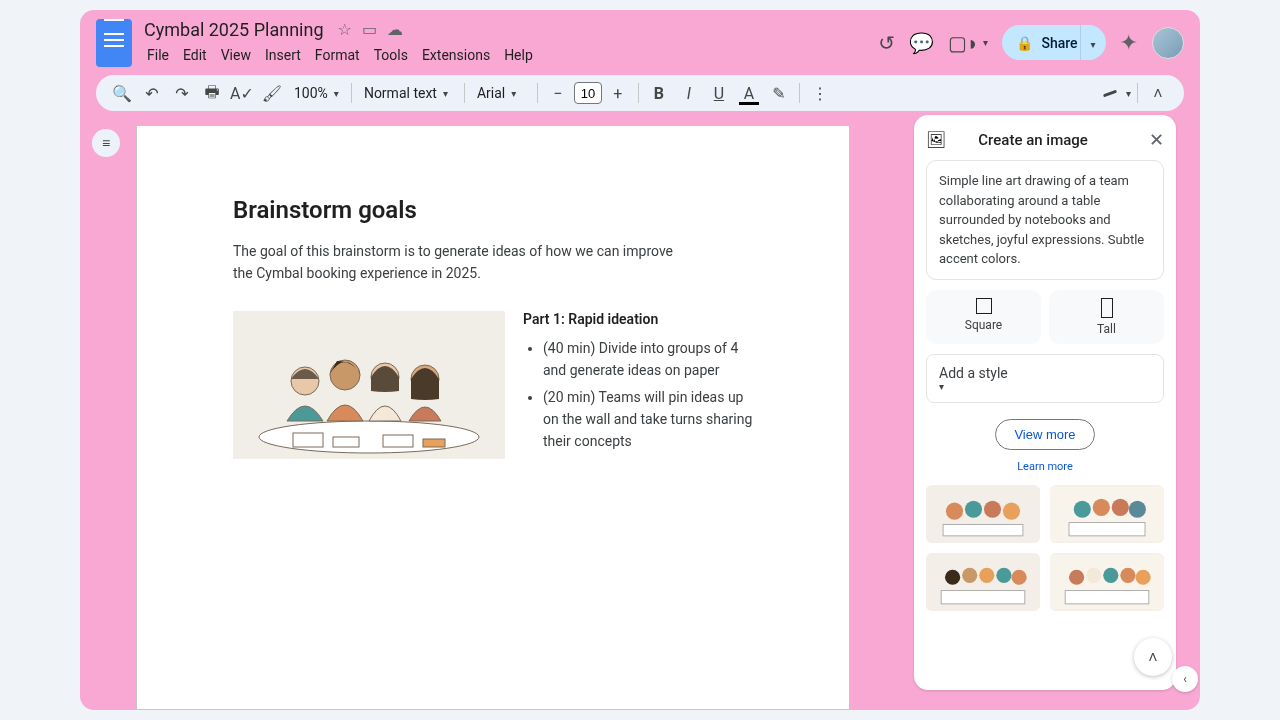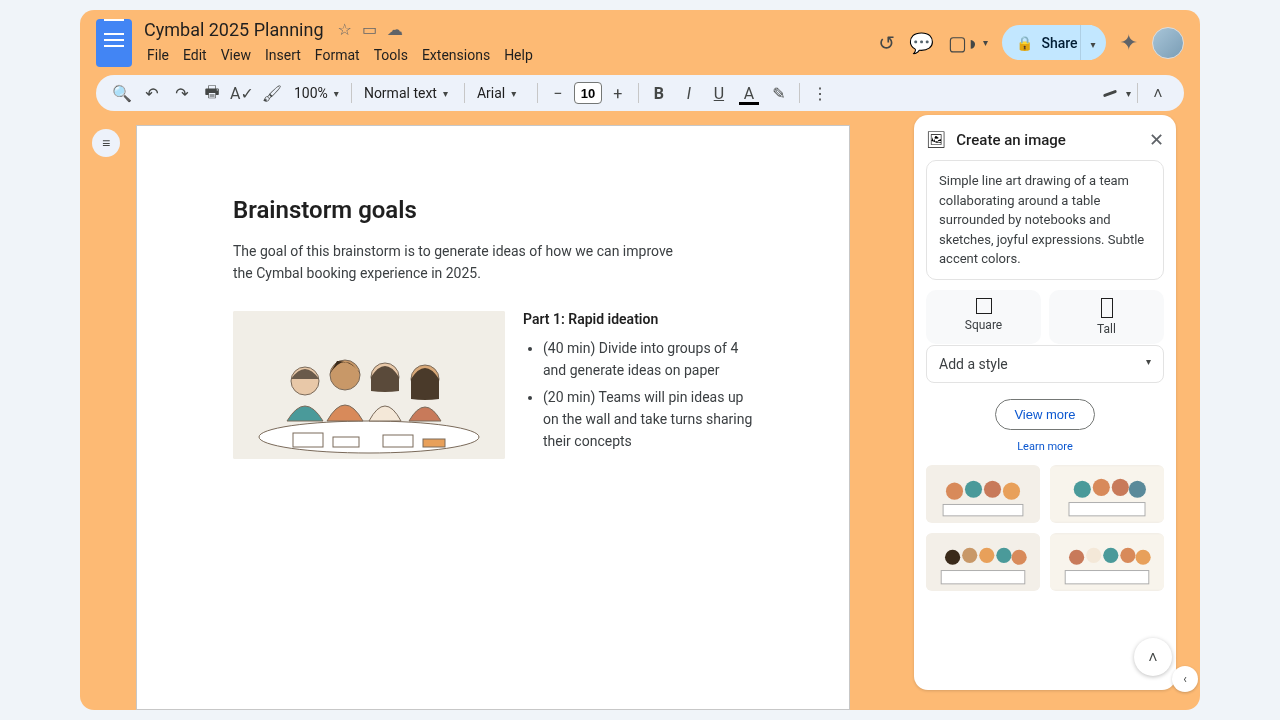--- a/index.html
+++ b/index.html
@@ -7,21 +7,21 @@
     font-family: 'Google Sans', Roboto, Arial, sans-serif;
     background: #f0f4f9;
     width: 1280px;
     height: 720px;
     overflow: hidden;
     position: relative;
   }
   .frame {
     position: absolute;
     left: 80px; top: 10px; right: 80px; bottom: 10px;
-    background: #fdba74;
+    background: #f9a8d4;
     border-radius: 14px;
     overflow: hidden;
     display: flex;
     flex-direction: column;
   }
   
   .header {
     display: flex; align-items: center;
     padding: 8px 16px 0 16px;
     gap: 8px;
@@ -59,21 +59,21 @@
   .toolbar {
     margin: 8px 16px 0 16px;
     background: #edf2fa;
     border-radius: 24px;
     padding: 4px 12px;
     display: flex; align-items: center; gap: 2px;
   }
   .tb-btn { width: 28px; height: 28px; display: flex; align-items: center; justify-content: center; color: #444746; font-size: 16px; border-radius: 4px; cursor: pointer; }
   .tb-sep { width: 1px; height: 20px; background: #c7c7c7; margin: 0 4px; }
   .tb-text { font-size: 14px; color: #1f1f1f; padding: 4px 6px; cursor: pointer; display: flex; align-items: center; gap: 6px; }
-  .tb-input { width: 28px; height: 22px; border: 1px solid #747775; border-radius: 4px; text-align: center; font-size: 13px; background: #fff; font-weight: bold; }
+  .tb-input { width: 28px; height: 22px; border: 1px solid #747775; border-radius: 4px; text-align: center; font-size: 13px; background: #fff; }
   .tb-caret { font-size: 10px; color: #444746; }
   .underline-a { text-decoration: underline; }
   .color-a { position: relative; }
   .color-a::after { content:''; position:absolute; bottom:2px; left:4px; right:4px; height:3px; background:#000; }
   
   .body-area { flex: 1; display: flex; overflow: hidden; position: relative; }
   .outline-toggle {
     position: absolute; left: 12px; top: 18px;
     width: 28px; height: 28px; border-radius: 50%;
     background: #edf2fa; display:flex; align-items:center; justify-content:center;
@@ -101,42 +101,42 @@
   .side-panel {
     position: absolute;
     top: 0; right: 24px; width: 262px; bottom: 20px;
     background: #fff; border-radius: 14px;
     box-shadow: 0 1px 3px rgba(0,0,0,0.15);
     padding: 14px 12px;
     display: flex; flex-direction: column;
     margin-top: 4px;
   }
   .sp-header { display: flex; align-items: center; gap: 10px; margin-bottom: 10px; }
-  .sp-title { font-size: 15px; font-weight: 500; color: #1f1f1f; flex: 1; }
+  .sp-title { font-size: 15px; font-weight: 500; color: #1f1f1f; flex: 1; margin-left: 22px; }
   .sp-close { color: #5f6368; font-size: 18px; cursor: pointer; }
   .sp-prompt {
     border: 1px solid #e3e3e3; border-radius: 10px; padding: 10px 12px;
     font-size: 13px; color: #3c4043; line-height: 1.5; min-height: 86px;
   }
   .aspect-row { display: flex; gap: 8px; margin-top: 10px; }
   .aspect {
     flex: 1; border-radius: 10px; padding: 8px 4px;
     display: flex; flex-direction: column; align-items: center; gap: 4px;
     font-size: 12px; color: #3c4043; cursor: pointer;
     background: #f8f9fa;
   }
   .aspect.selected { background: #d3e3fd; }
   .shape { border: 1.5px solid #1f1f1f; }
   .shape.sq { width: 16px; height: 16px; }
   .shape.wd { width: 22px; height: 12px; }
   .shape.tl { width: 12px; height: 20px; }
   .style-select {
-    margin-top: 1px; border: 1px solid #e3e3e3; border-radius: 8px;
+    margin-top: 10px; border: 1px solid #e3e3e3; border-radius: 8px;
     padding: 10px 12px; display: flex; justify-content: space-between;
-    font-size: 14px; color: #3c4043; cursor: pointer;
+    font-size: 14px; color: #3c4043; cursor: pointer; flex-direction: column;
   }
   .view-more {
     margin: 16px auto 10px; border: 1px solid #747775; border-radius: 20px;
     padding: 7px 18px; font-size: 13px; color: #0b57d0; cursor: pointer; font-weight: 500;
     background: #fff;
   }
   .disclaimer { font-size: 10.5px; color: #5f6368; text-align: center; line-height: 1.4; padding: 0 6px; }
   .learn-more { font-size: 11px; color: #0b57d0; text-align: center; margin-top: 0; cursor: pointer; }
   .thumbs { display: grid; grid-template-columns: 1fr 1fr; gap: 10px; margin-top: 12px; }
   .thumb { height: 58px; background: #f3efe8; border-radius: 6px; position: relative; overflow: hidden; }

